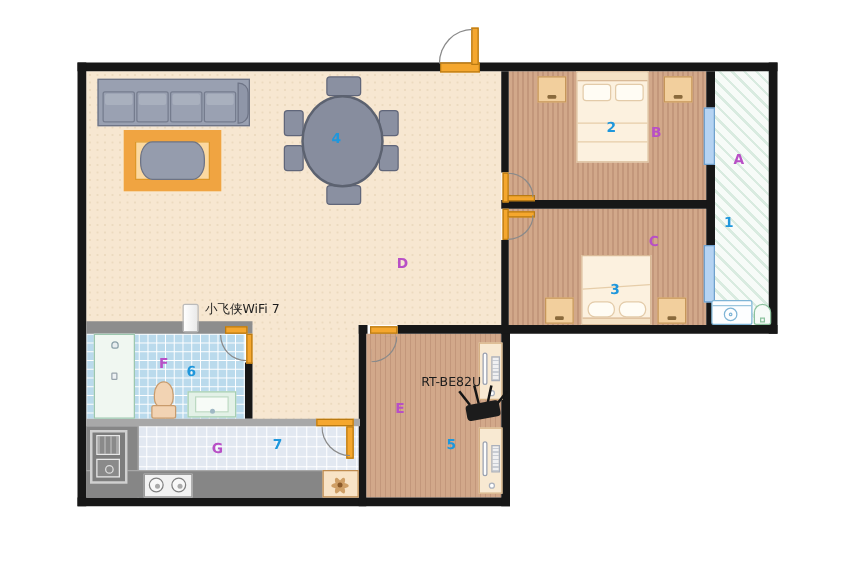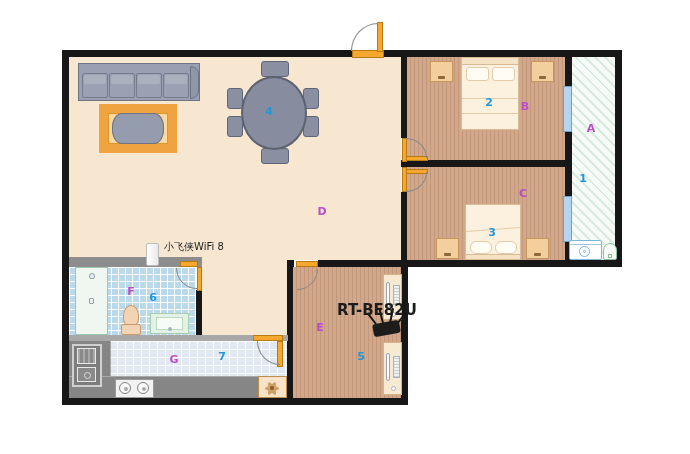--- a/index.html
+++ b/index.html
@@ -229,16 +229,16 @@
   <span class="rn" style="left:492px;top:232px;">3</span>
   <span class="rl" style="left:322px;top:211px;">D</span>
   <span class="rn" style="left:269px;top:111px;">4</span>
   <span class="rl" style="left:320px;top:327px;">E</span>
   <span class="rn" style="left:361px;top:356px;">5</span>
   <span class="rl" style="left:131px;top:291px;">F</span>
   <span class="rn" style="left:153px;top:297px;">6</span>
   <span class="rl" style="left:174px;top:359px;">G</span>
   <span class="rn" style="left:222px;top:356px;">7</span>
 
-  <span class="devtxt" style="left:164px;top:240px;font-size:10px;">小飞侠WiFi 8</span>
-  <span class="devtxt" style="left:337px;top:301px;font-size:15px;font-weight:700;">RT-BE82U</span>
+  <span class="devtxt" style="left:164px;top:240px;font-size:10px;">小飞侠WiFi 7</span>
+  <span class="devtxt" style="left:337px;top:301px;font-size:10px;font-weight:400;">RT-BE82U</span>
 
 </div>
 
 </body></html>

